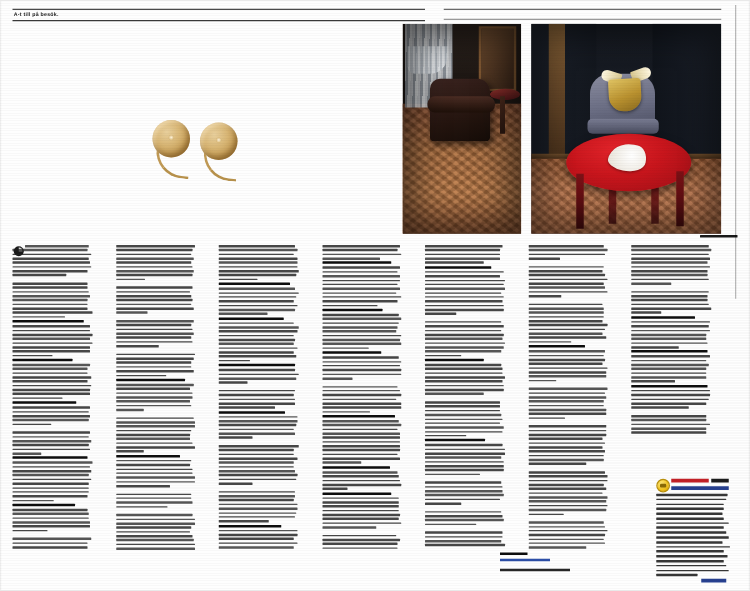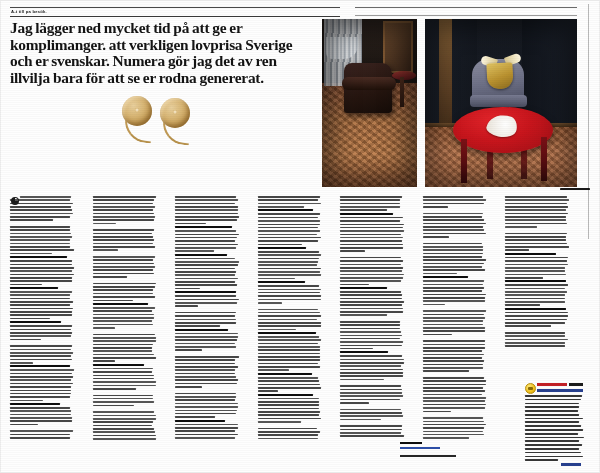--- a/index.html
+++ b/index.html
@@ -161,21 +161,20 @@
 
 <div class="page sc">
 
   <div class="rule-top"></div>
   <div class="kicker">A-t till på besök.</div>
   <div class="rule-top2"></div>
   <div class="rule-rt"></div>
   <div class="rule-rt2"></div>
   <div class="edge-right"></div>
 
-  <div class="headline">Jag lägger ned mycket tid på att ge er komplimanger. att verkligen lovprisa Sverige och er svenskar. Numera gör jag det av ren illvilja bara för att se er rodna genererat.</div>
 
   <div class="quotes">
     <div class="qtail qt1"></div>
       <div class="qtail qt2"></div>
     <div class="qm qm1"></div>
       <div class="qm qm2"></div>
   </div>
 
   <div class="photo photoL">
     <div class="pl-bg"></div>

